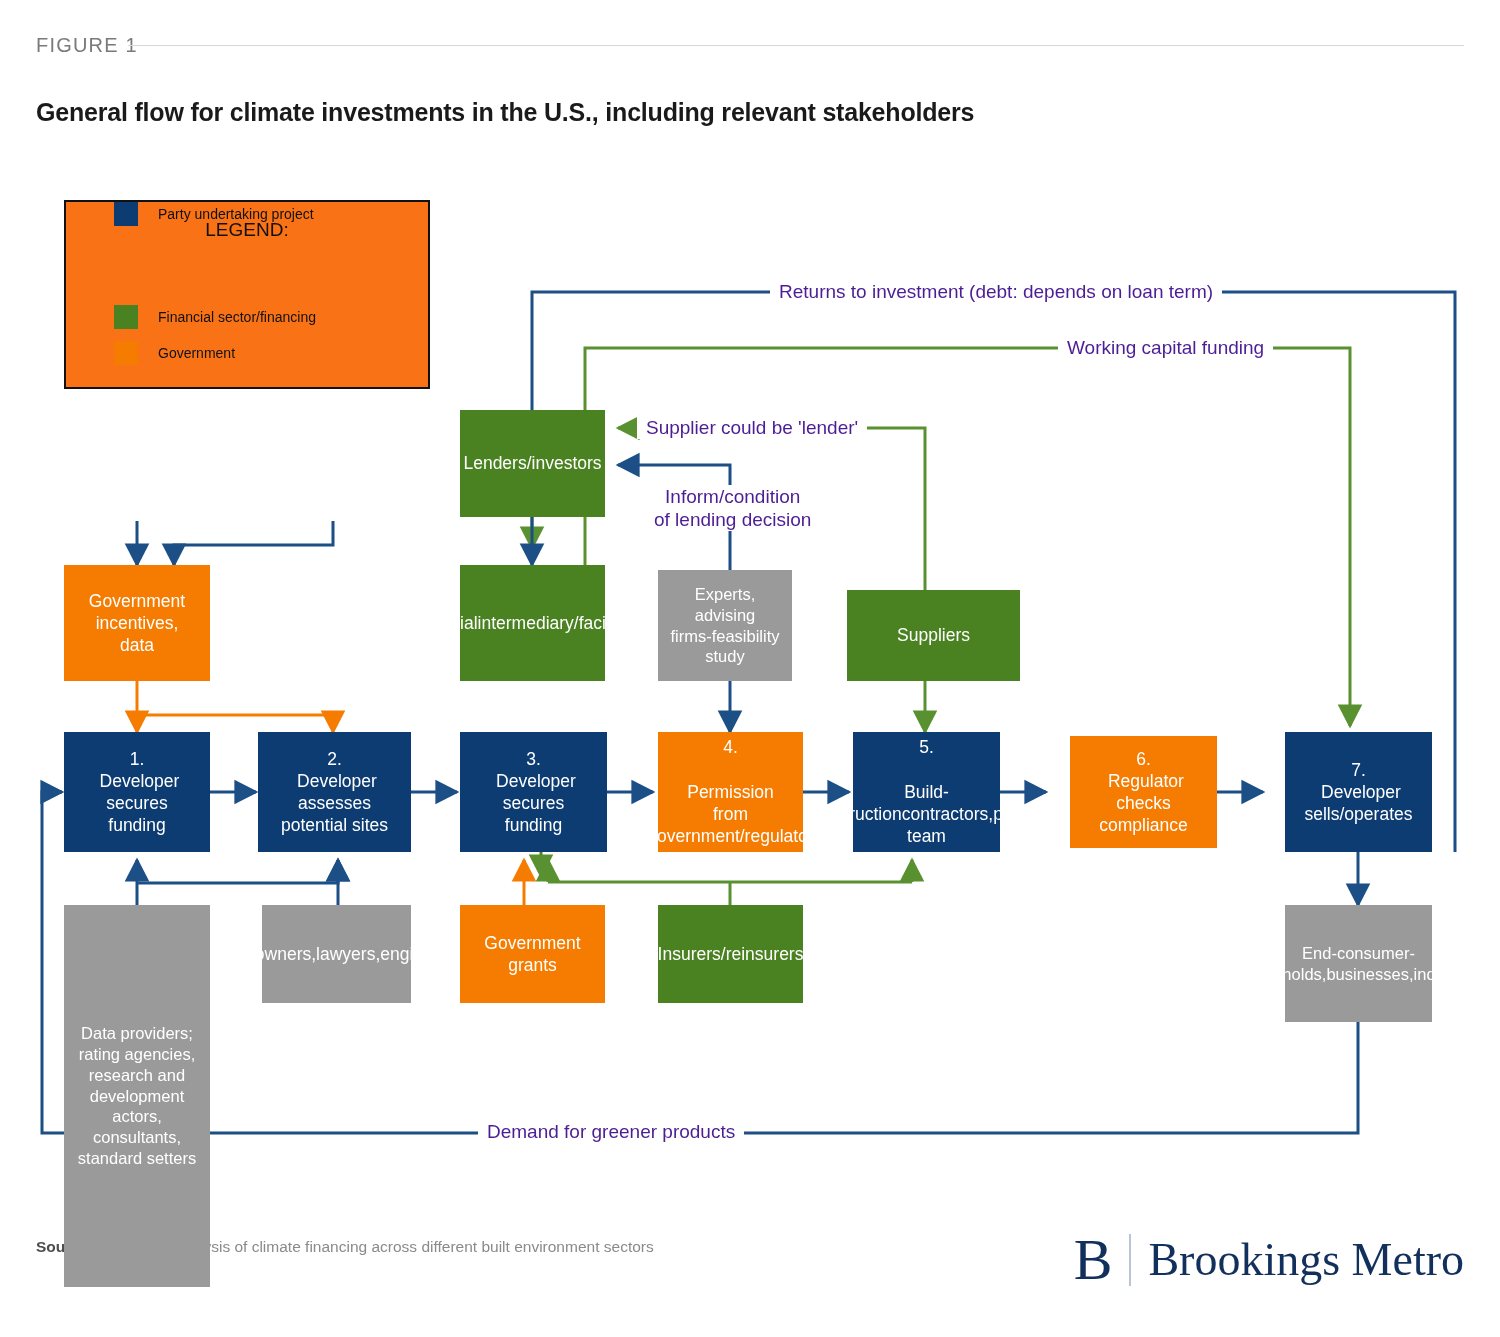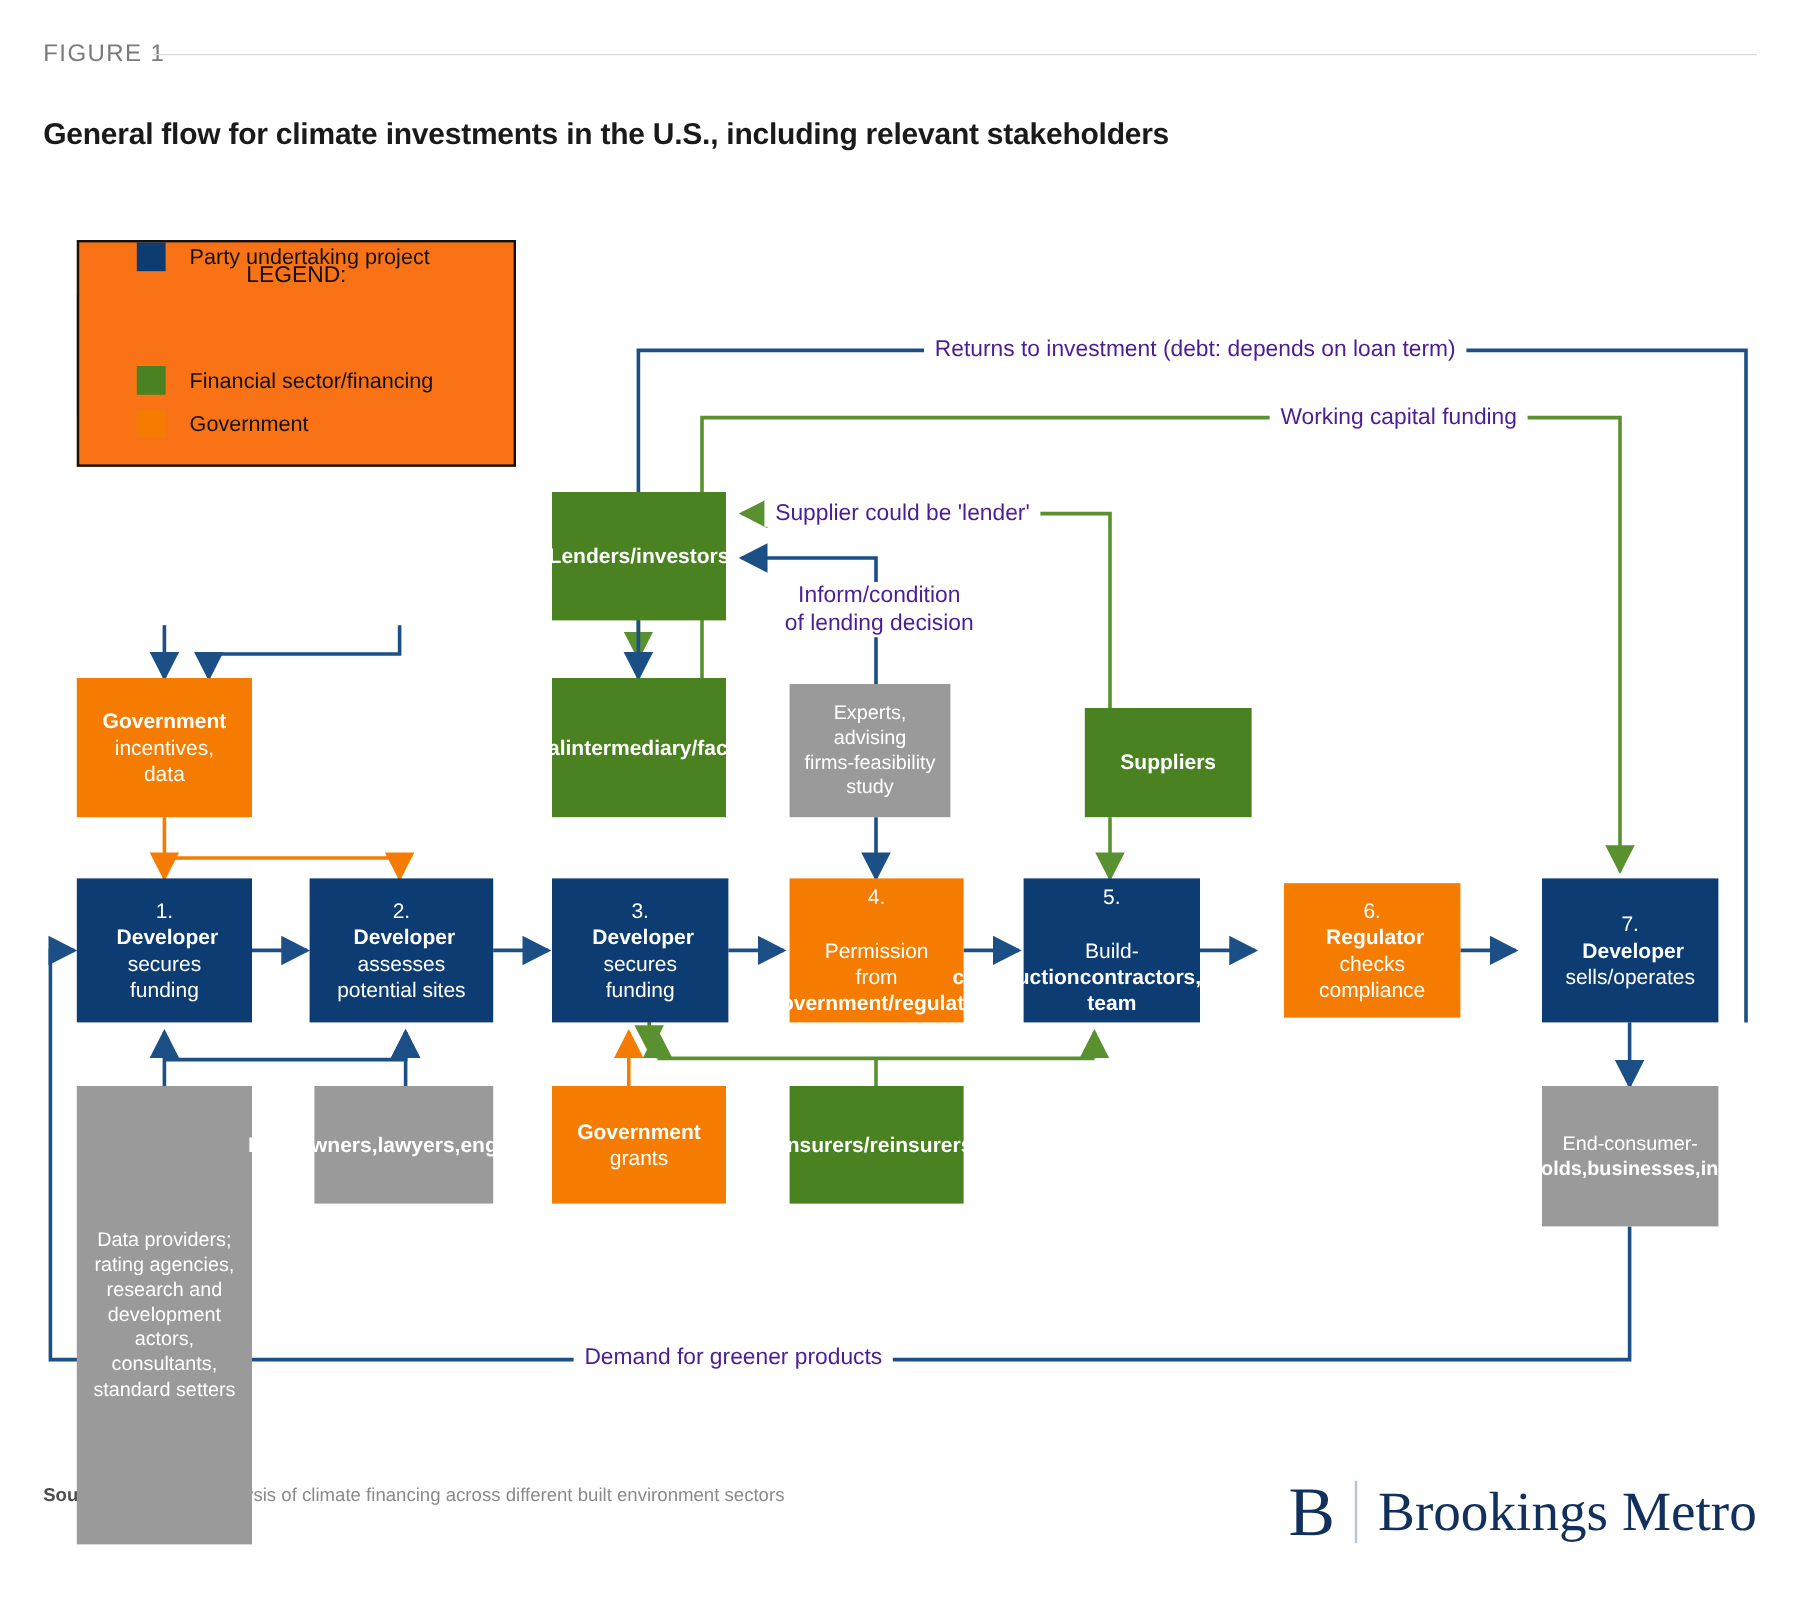--- a/index.html
+++ b/index.html
@@ -37,21 +37,21 @@
     position: absolute;
     display: flex; align-items: center; justify-content: center;
     text-align: center;
     color: #ffffff;
     font-size: 17.5px;
     line-height: 1.27;
     padding: 4px 6px;
     z-index: 3;
   }
   .node span { display: block; }
-  .node b { font-weight: bold; }
+  .node b { font-weight: normal; }
   .n-blue  { background: #0d3c72; }
   .n-green { background: #4a8221; }
   .n-orange{ background: #f57c00; }
   .n-grey  { background: #9a9a9a; }
 
   
   .legend {
     position: absolute; left: 64px; top: 30px;
     width: 366px; height: 189px;
     border: 2px solid #111111; background: #f97316;
@@ -61,21 +61,21 @@
     position: absolute; top: 17px; left: 0; width: 100%;
     text-align: center; font-size: 19px; color: #111111;
   }
   .legend-row {
     position: absolute; left: 48px; display: flex; align-items: center; gap: 20px;
   }
   .legend-row:nth-of-type(1) { top: 67px; }
   .legend-row:nth-of-type(2) { top: 103px; }
   .legend-row:nth-of-type(3) { top: 139px; }
   .swatch { width: 24px; height: 24px; flex: 0 0 24px; }
-  .legend-label { font-size: 18px; color: #111111; white-space: nowrap; }
+  .legend-label { font-size: 14px; color: #111111; white-space: nowrap; }
 
   
   .wire-label {
     position: absolute; z-index: 4;
     background: #ffffff;
     font-size: 19px; color: #4c1d95;
     white-space: nowrap; padding: 0 9px;
     line-height: 1.22;
     text-align: center;
   }
@@ -218,21 +218,21 @@
 
     <div class="node n-grey" style="left:658px;top:400px;width:134px;height:111px;font-size:16.5px;">
       <div>
           <span>Experts,</span>
           <span>advising</span>
           <span>firms-feasibility</span>
           <span>study</span>
         </div>
     </div>
 
-    <div class="node n-green" style="left:904px;top:420px;width:139px;height:91px;">
+    <div class="node n-green" style="left:847px;top:420px;width:173px;height:91px;">
       <div><b>Suppliers</b></div>
     </div>
 
     <div class="node n-blue" style="left:64px;top:562px;width:146px;height:120px;">
       <div>
           <span><span>1.</span>&nbsp;<b>Developer</b></span>
           <span>secures</span>
           <span>funding</span>
         </div>
     </div>

